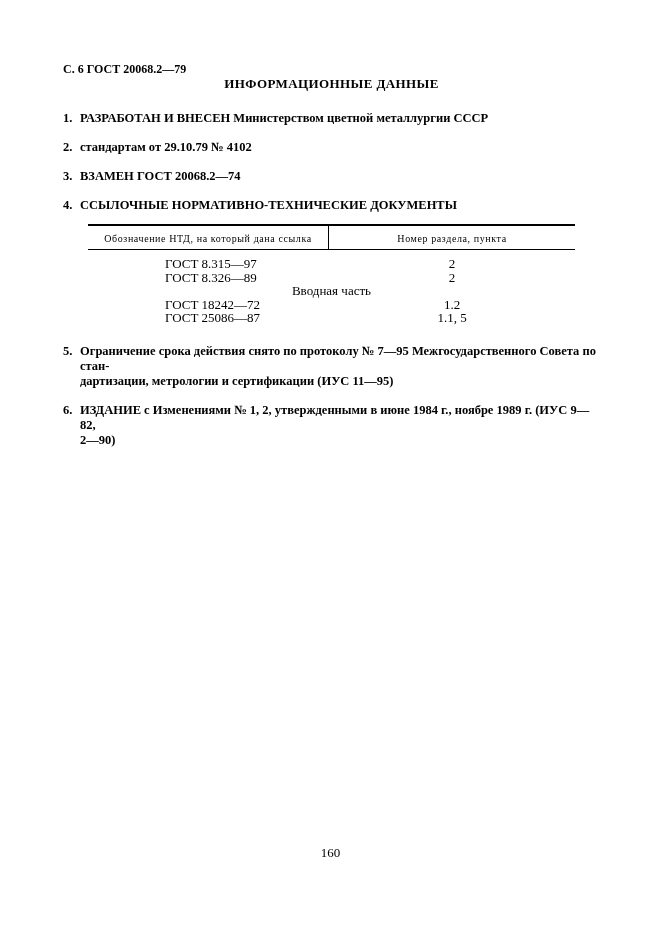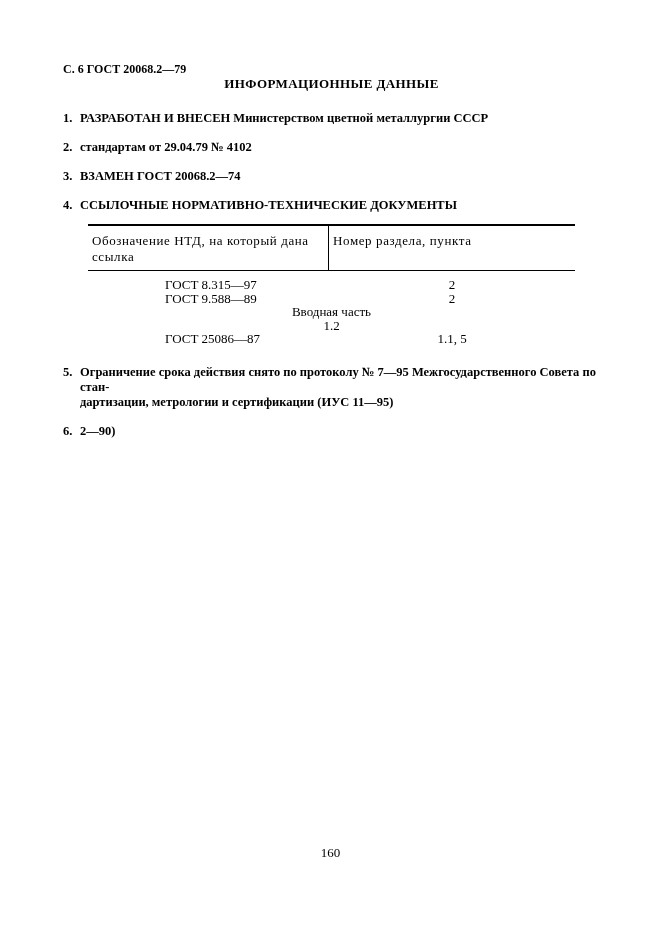--- a/index.html
+++ b/index.html
@@ -52,23 +52,24 @@
     margin-top:11px;
     margin-left:25px;
     width:487px;
     border-top:2px solid #000;
   }
   .ref-thead {
     display:flex;
     border-bottom:1px solid #000;
   }
   .ref-th {
-    font-size:13px;
+    font-size:10px;
     font-weight:normal;
     letter-spacing:0.6px;
+    text-align:center;
     padding:7px 4px 5px 4px;
   }
   .ref-th.col1 {
     width:49.5%;
     border-right:1px solid #000;
   }
   .ref-th.col2 { flex:1; }
   .ref-tbody {
     padding:7px 0 5px 0;
     font-size:13px;
@@ -108,21 +109,21 @@
     <div class="item first">
       <span class="num">1.</span>
       <div class="lines">
         <span>РАЗРАБОТАН И ВНЕСЕН Министерством цветной металлургии СССР</span>
       </div>
     </div>
 
     <div class="item">
       <span class="num">2.</span>
       <div class="lines">
-        <span>стандартам от 29.04.79 № 4102</span>
+        <span>стандартам от 29.10.79 № 4102</span>
       </div>
     </div>
 
     <div class="item">
       <span class="num">3.</span>
       <div class="lines">
         <span>ВЗАМЕН ГОСТ 20068.2—74</span>
       </div>
     </div>
 
@@ -137,47 +138,49 @@
       <div class="ref-thead">
         <div class="ref-th col1">Обозначение НТД, на который дана ссылка</div>
         <div class="ref-th col2">Номер раздела, пункта</div>
       </div>
       <div class="ref-tbody">
         <div class="ref-row">
           <div class="ref-td col1">ГОСТ 8.315—97</div>
           <div class="ref-td col2">2</div>
         </div>
         <div class="ref-row">
-          <div class="ref-td col1">ГОСТ 9.588—89</div>
+          <div class="ref-td col1">ГОСТ 8.326—89</div>
           <div class="ref-td col2">2</div>
         </div>
         <div class="ref-row">
           <div class="ref-td col2">Вводная часть</div>
         </div>
         <div class="ref-row">
+          <div class="ref-td col1">ГОСТ 18242—72</div>
           <div class="ref-td col2">1.2</div>
         </div>
         <div class="ref-row">
           <div class="ref-td col1">ГОСТ 25086—87</div>
           <div class="ref-td col2">1.1, 5</div>
         </div>
       </div>
     </div>
 
     <div class="item">
       <span class="num">5.</span>
       <div class="lines">
         <span>Ограничение срока действия снято по протоколу № 7—95 Межгосударственного  Совета  по  стан-</span>
         <span>дартизации, метрологии и сертификации (ИУС 11—95)</span>
       </div>
     </div>
 
     <div class="item">
       <span class="num">6.</span>
       <div class="lines">
+        <span>ИЗДАНИЕ  с  Изменениями  №  1, 2,  утвержденными  в  июне 1984 г., ноябре 1989 г. (ИУС 9—82,</span>
         <span>2—90)</span>
       </div>
     </div>
 
   </div>
 
   <div class="page-number">160</div>
 </div>
 
 </body></html>

